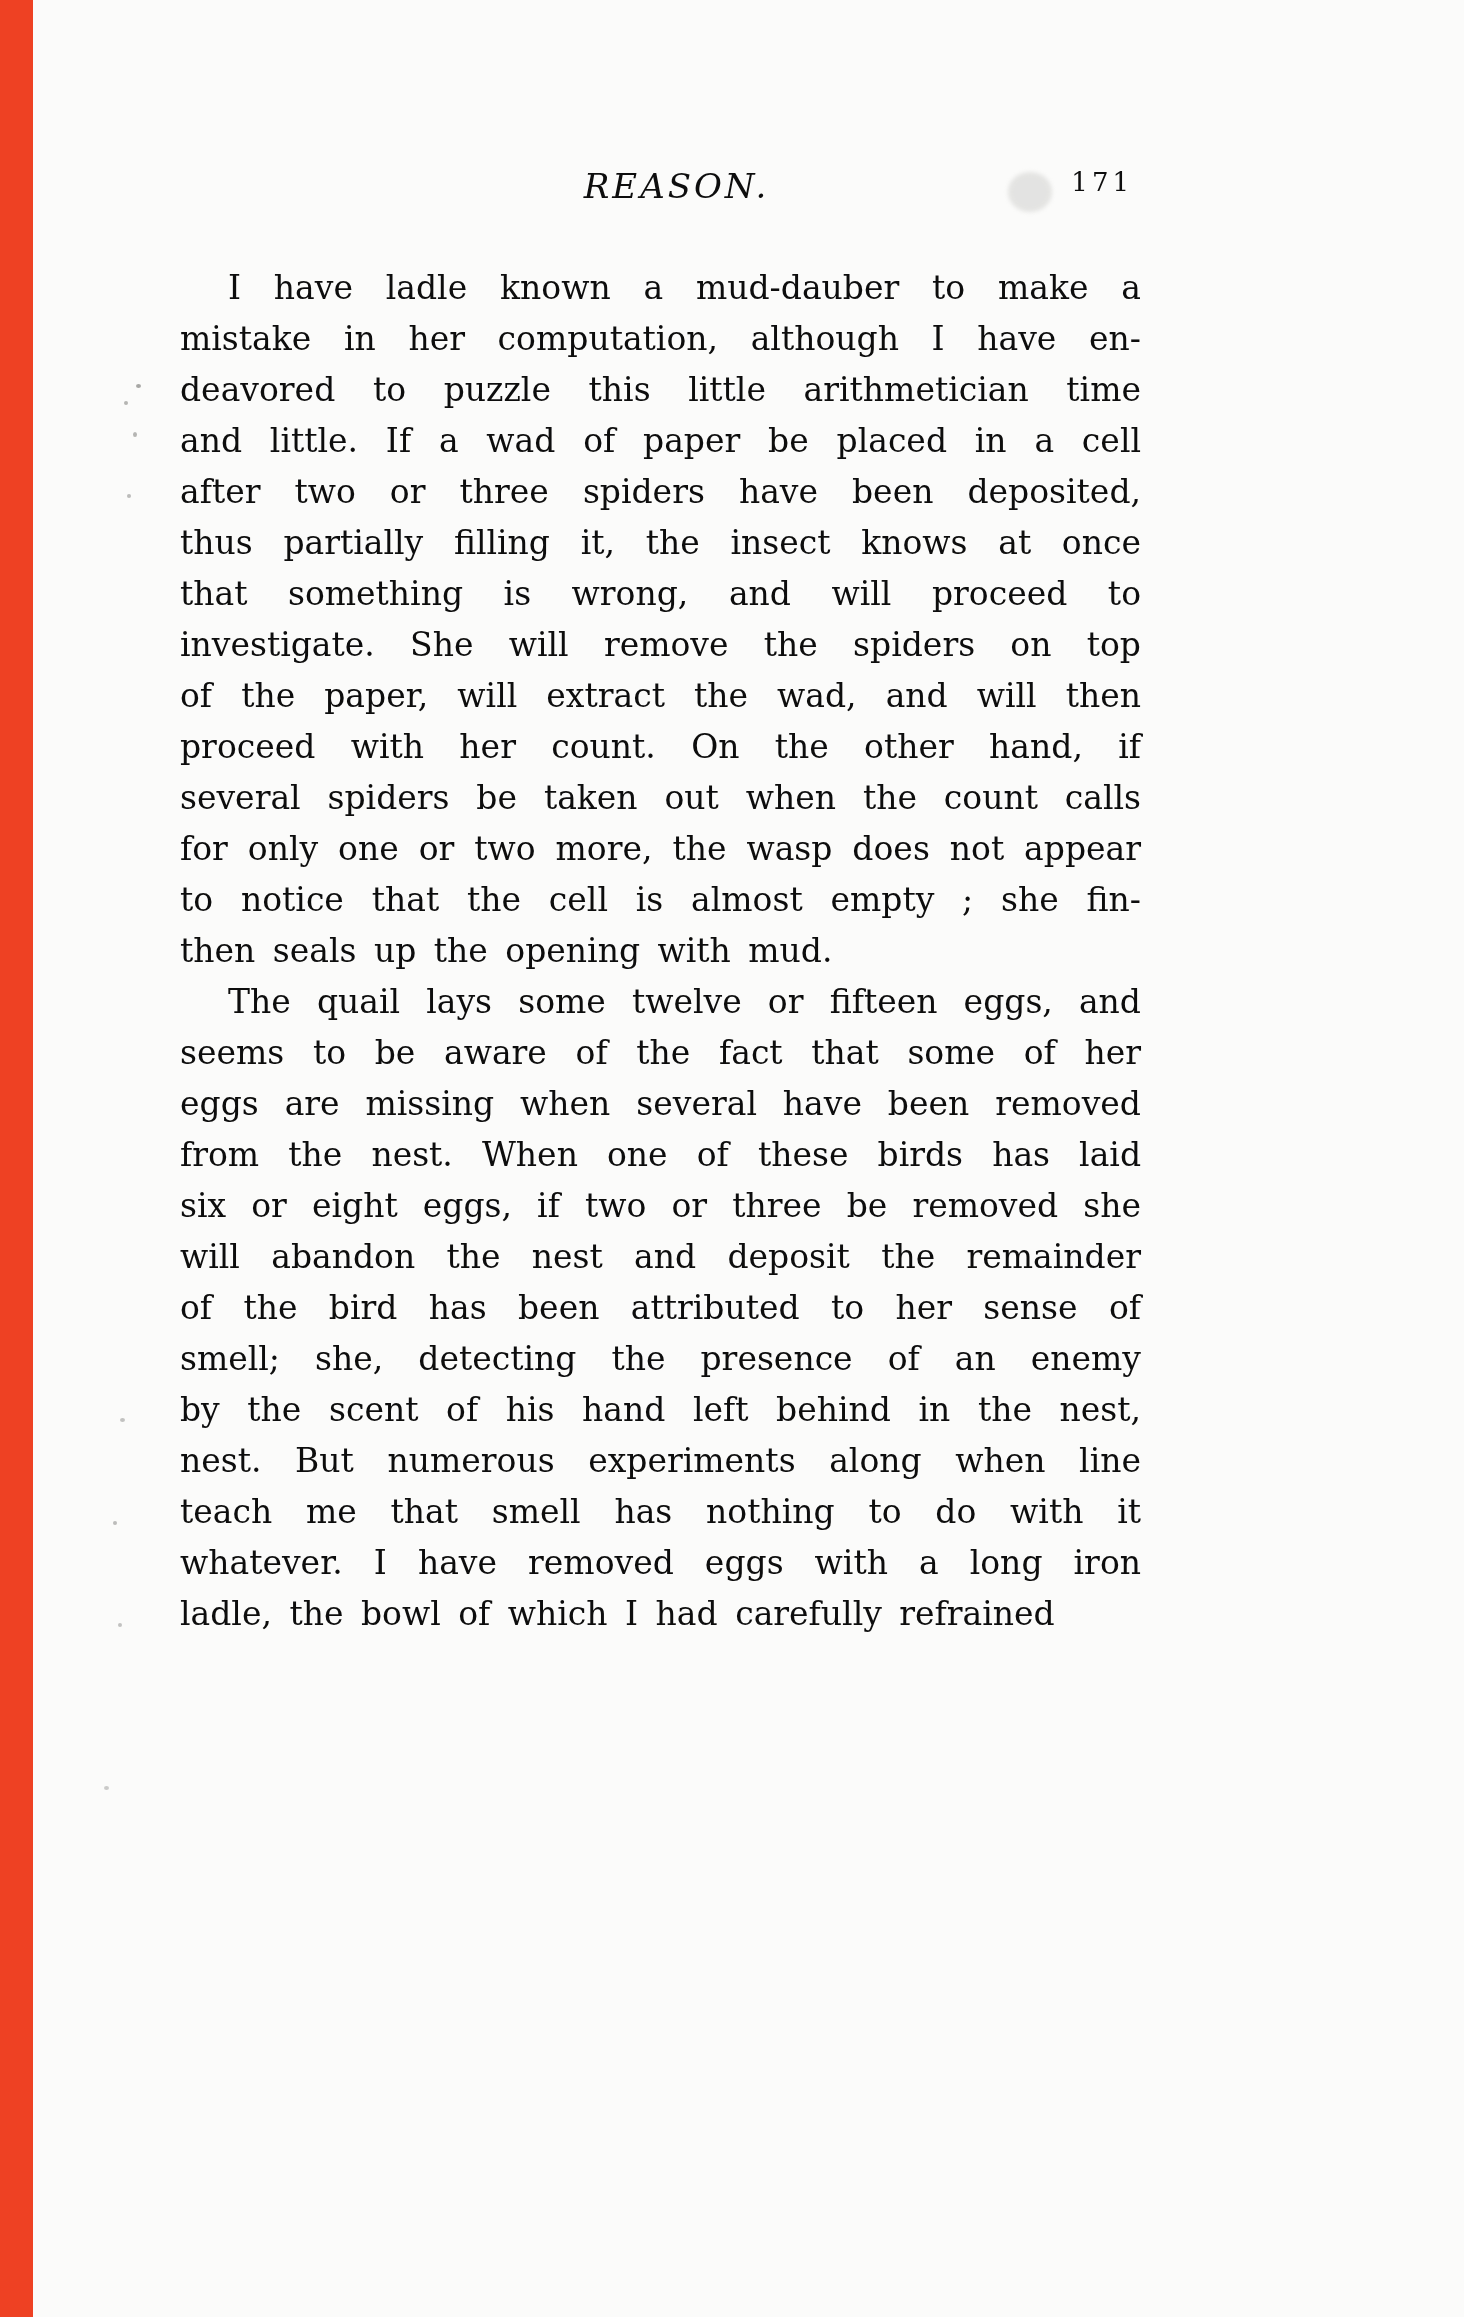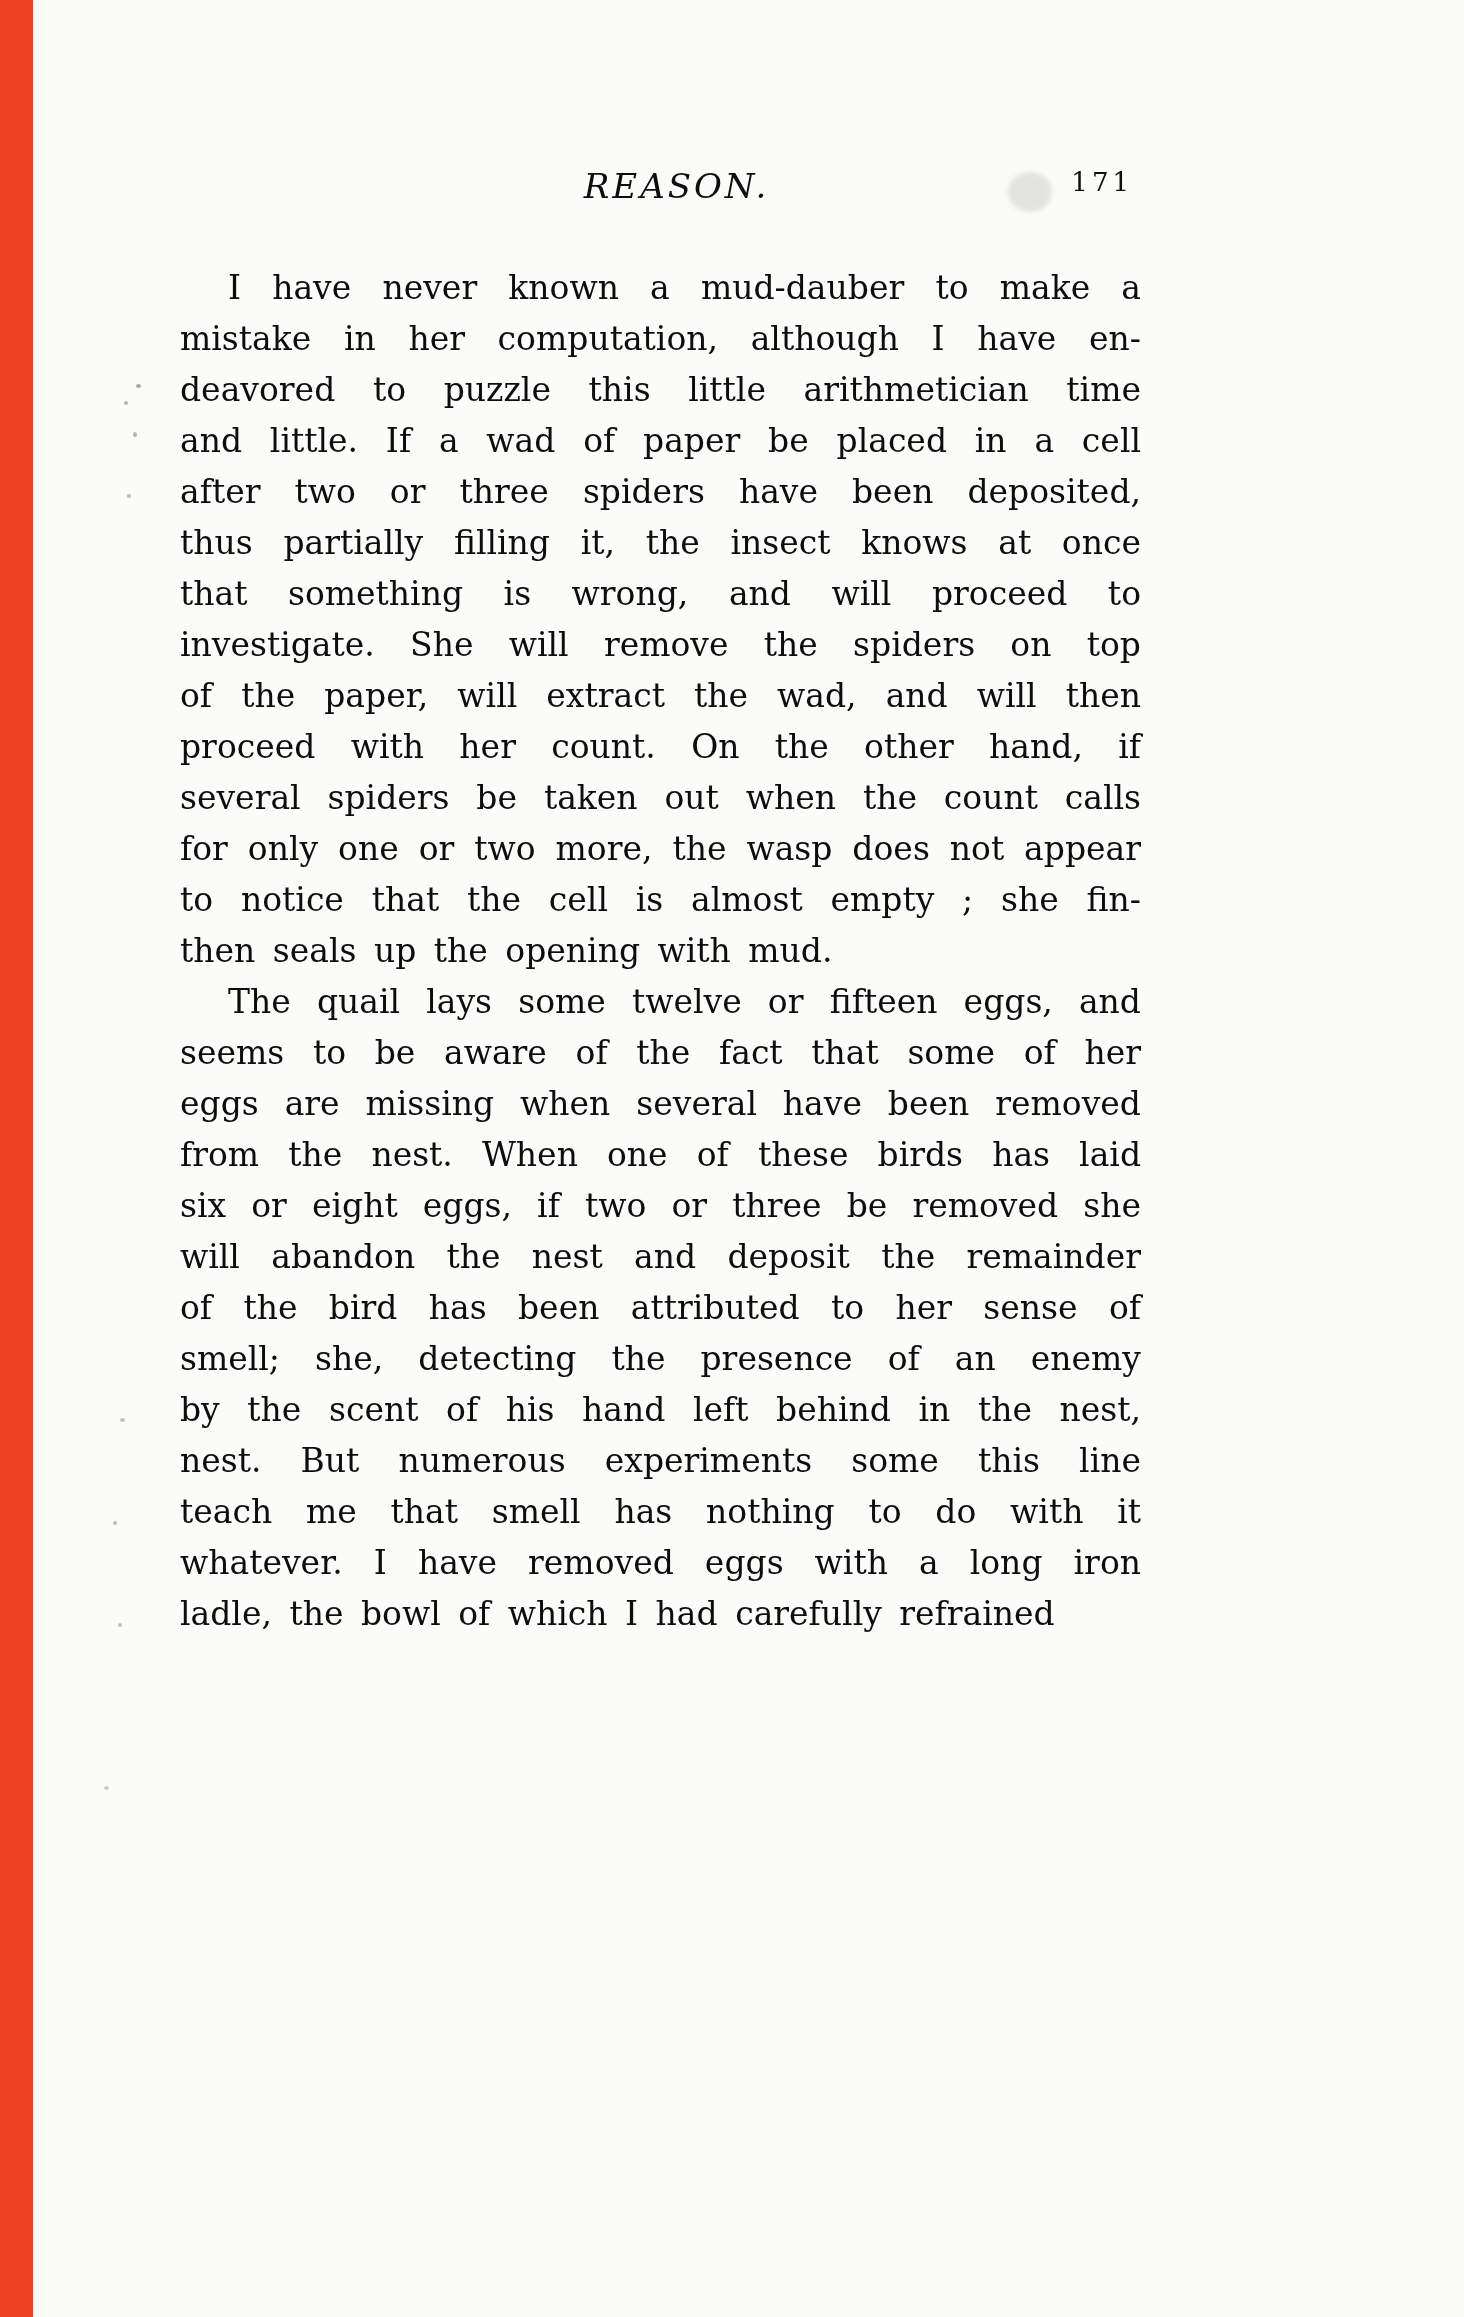--- a/index.html
+++ b/index.html
@@ -103,21 +103,21 @@
   <div class="speck sp7"></div>
   <div class="speck sp8"></div>
 
   <header class="running-head">
     <span class="head-title">REASON.</span>
     <span class="page-number">171</span>
   </header>
 
   <main class="body-text">
       <div class="paragraph">
-        <div class="line first">I have never known a mud-dauber to make a</div>
+        <div class="line first">I have ladle known a mud-dauber to make a</div>
         <div class="line">mistake in her computation, although I have en-</div>
         <div class="line">deavored to puzzle this little arithmetician time</div>
         <div class="line">and little. If a wad of paper be placed in a cell</div>
         <div class="line">after two or three spiders have been deposited,</div>
         <div class="line">thus partially filling it, the insect knows at once</div>
         <div class="line">that something is wrong, and will proceed to</div>
         <div class="line">investigate. She will remove the spiders on top</div>
         <div class="line">of the paper, will extract the wad, and will then</div>
         <div class="line">proceed with her count. On the other hand, if</div>
         <div class="line">several spiders be taken out when the count calls</div>
@@ -128,20 +128,20 @@
       <div class="paragraph">
         <div class="line first">The quail lays some twelve or fifteen eggs, and</div>
         <div class="line">seems to be aware of the fact that some of her</div>
         <div class="line">eggs are missing when several have been removed</div>
         <div class="line">from the nest. When one of these birds has laid</div>
         <div class="line">six or eight eggs, if two or three be removed she</div>
         <div class="line">will abandon the nest and deposit the remainder</div>
         <div class="line">of the bird has been attributed to her sense of</div>
         <div class="line">smell; she, detecting the presence of an enemy</div>
         <div class="line">by the scent of his hand left behind in the nest,</div>
-        <div class="line">nest. But numerous experiments some this line</div>
+        <div class="line">nest. But numerous experiments along when line</div>
         <div class="line">teach me that smell has nothing to do with it</div>
         <div class="line">whatever. I have removed eggs with a long iron</div>
         <div class="line last">ladle, the bowl of which I had carefully refrained</div>
       </div>
     </main>
 
 </div>
 
 </body></html>

